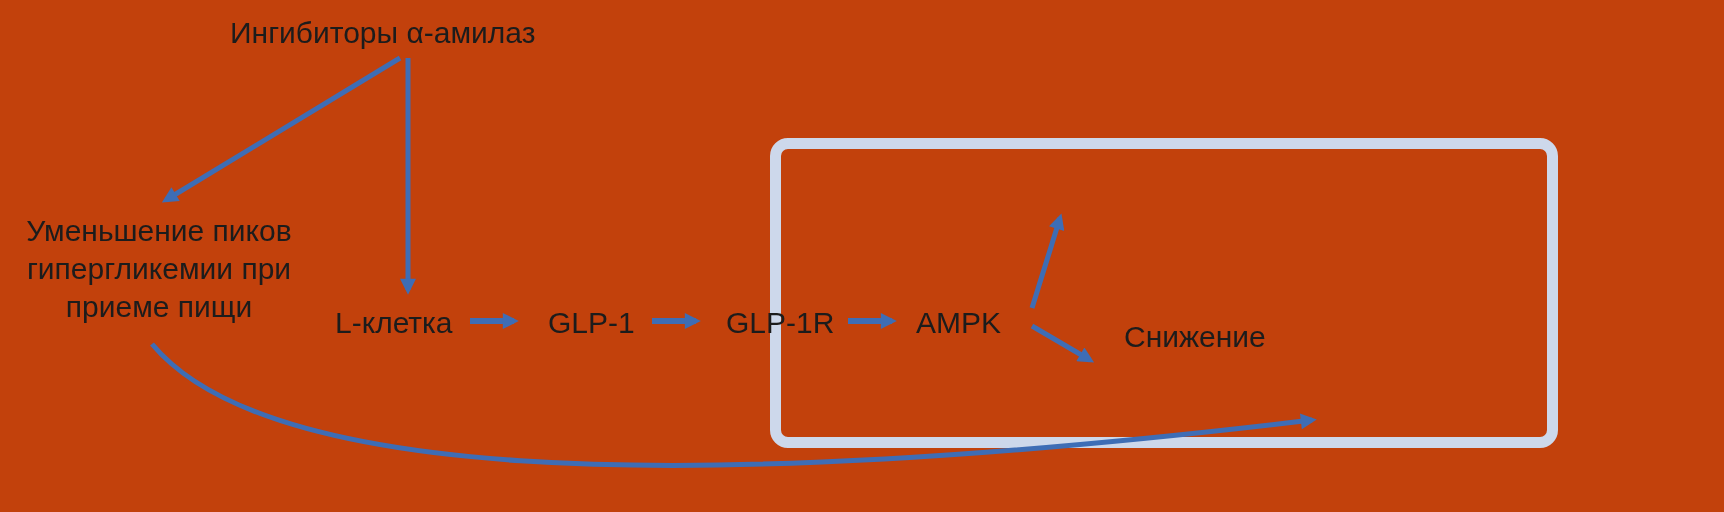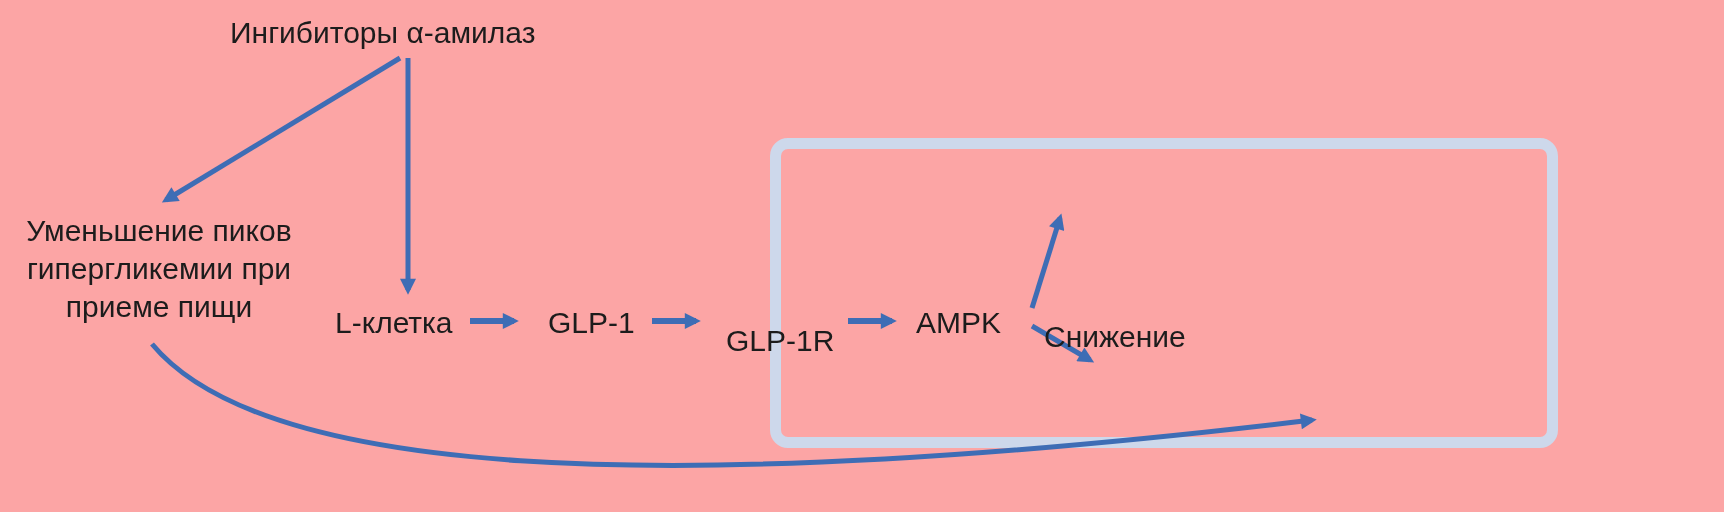--- a/index.html
+++ b/index.html
@@ -4,21 +4,21 @@
 <style>
   html, body {
     margin: 0;
     padding: 0;
     background: #ffffff;
   }
   .canvas {
     position: relative;
     width: 1724px;
     height: 512px;
-    background: #fca5a5;
+    background: #c2410c;
     font-family: "Liberation Sans", sans-serif;
     overflow: hidden;
   }
   .arrows-layer {
     position: absolute;
     left: 0;
     top: 0;
     width: 1724px;
     height: 512px;
     z-index: 2;
@@ -48,25 +48,25 @@
   .left-block {
     left: 0px;
     top: 212px;
     width: 318px;
     text-align: center;
     line-height: 38px;
     white-space: normal;
   }
   .node-lcell   { left: 335px; top: 306px; }
   .node-glp1    { left: 548px; top: 306px; }
-  .node-glp1r   { left: 726px; top: 306px; margin-top: 18px; }
+  .node-glp1r   { left: 726px; top: 306px; }
   .node-ampk    { left: 916px; top: 306px; text-align: center; }
   .node-ffa     { left: 1075px; top: 196px; }
   .node-insulin {
-    left: 1044px;
+    left: 1124px;
     top: 318px;
     line-height: 38px;
     white-space: normal;
     text-align: center;
   }
 </style>
 </head>
 <body>
 
 <div class="canvas">

